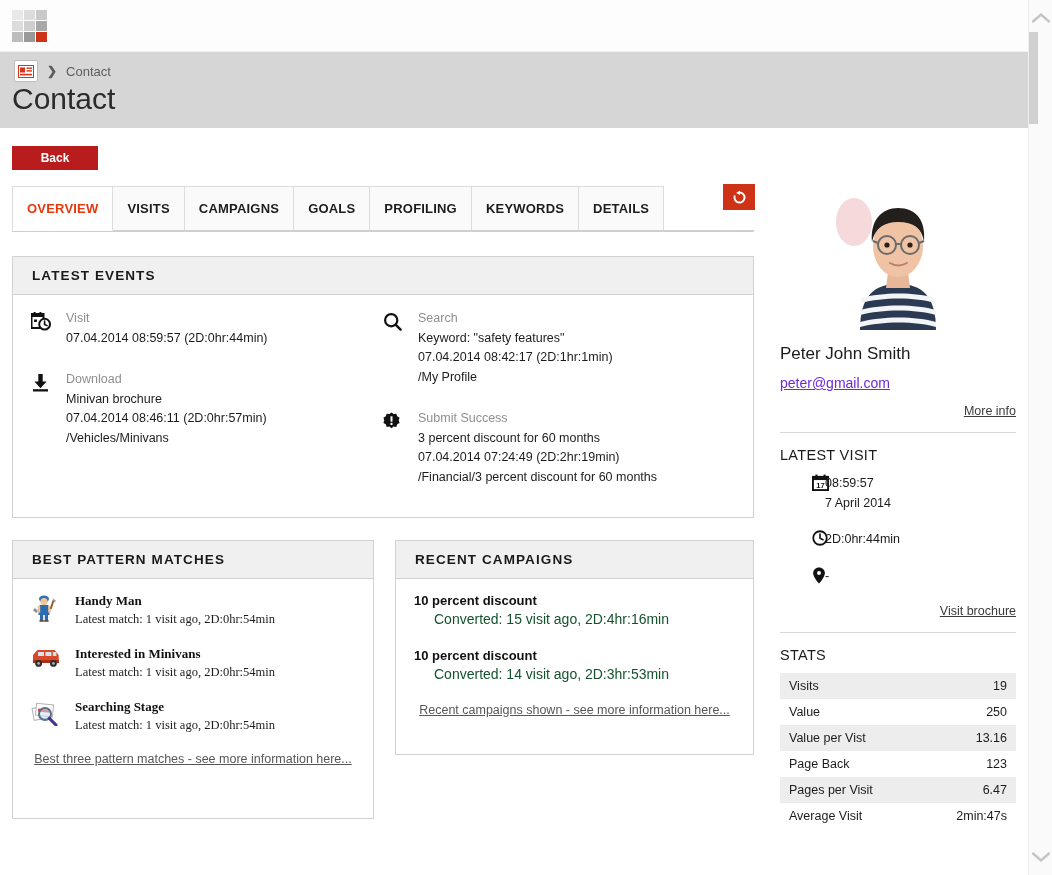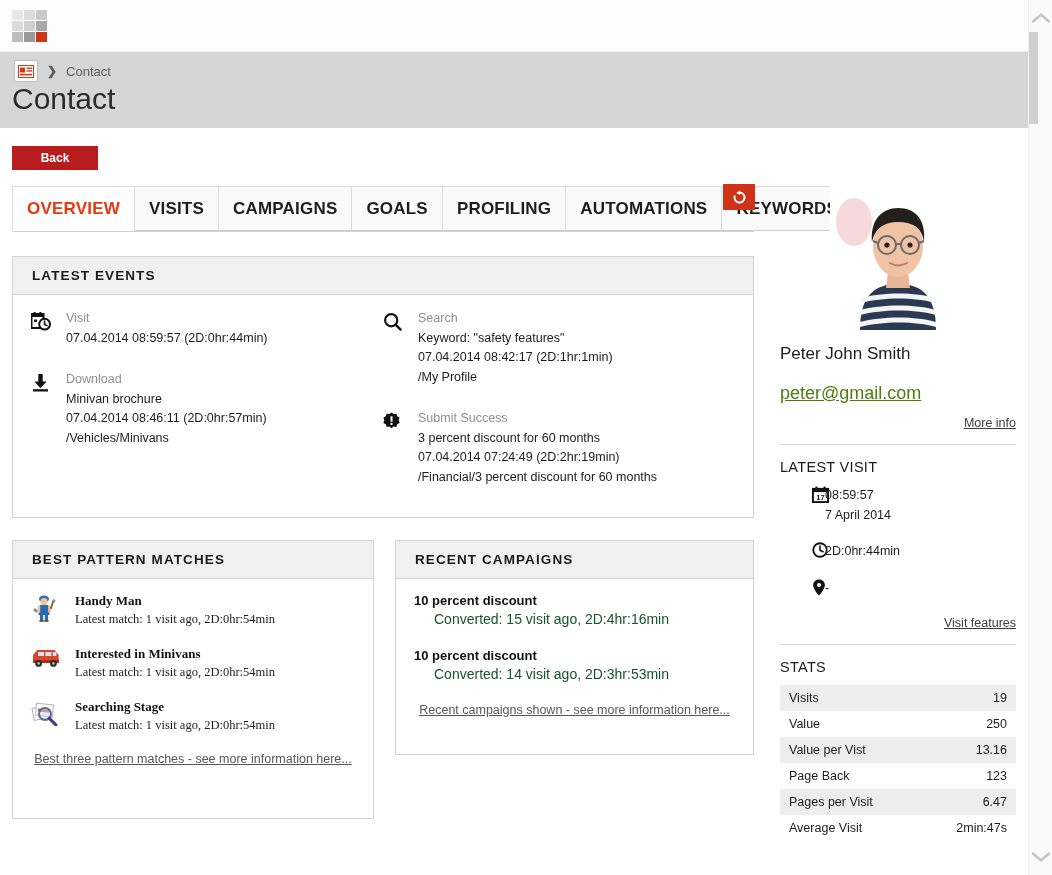--- a/index.html
+++ b/index.html
@@ -52,21 +52,21 @@
   }
 
   
   .tabs {
     position:absolute; left:12px; top:186px; height:46px;
     display:flex; align-items:stretch;
     border-bottom:1px solid #cfcfcf; width:742px;
   }
   .tab {
     display:flex; align-items:center; justify-content:center;
-    padding:2px 14px; font-size:17px; font-weight:bold; letter-spacing:.2px;
+    padding:2px 14px; font-size:13px; font-weight:bold; letter-spacing:.2px;
     color:#1d1d1d; background:#fafafa;
     border:1px solid #dcdcdc; border-bottom:1px solid #cfcfcf;
     border-left:none; cursor:pointer; white-space:nowrap;
   }
   .tab:first-child { border-left:1px solid #dcdcdc; }
   .tab.active {
     color:#e8380d; background:#ffffff;
     border-bottom:1px solid #ffffff;
     position:relative; z-index:2;
   }
@@ -111,22 +111,22 @@
   .more-link {
     display:block; text-align:center; font-size:12.5px; color:#575757;
     text-decoration:underline; cursor:pointer; margin-top:10px;
   }
 
   
   #sidebar { position:absolute; left:780px; top:180px; width:236px; }
   .avatar-wrap { height:150px; display:flex; align-items:flex-end; justify-content:center; }
   .contact-name { font-size:17px; color:#1c1c1c; margin-top:14px; }
   .contact-email {
-    font-size:18px; color:#4d7c0f; text-decoration:underline;
-    display:inline-block; margin-top:19px; cursor:pointer;
+    font-size:14px; color:#6d28d9; text-decoration:underline;
+    display:inline-block; margin-top:11px; cursor:pointer;
   }
   .right-link {
     display:block; text-align:right; font-size:12.5px; color:#3b3b3b;
     text-decoration:underline; cursor:pointer;
   }
   .hr { border-top:1px solid #d8d8d8; margin:14px 0 0 0; height:1px; }
   .side-head { font-size:14.5px; color:#1c1c1c; letter-spacing:.3px; margin:14px 0 10px 0; }
   .visit-row { display:flex; gap:13px; align-items:flex-start; margin-bottom:16px; }
   .visit-icon { width:20px; flex:0 0 20px; padding-top:1px;padding-left:32px; }
   .visit-text { font-size:12.5px; line-height:20px; color:#1c1c1c; }
@@ -188,21 +188,20 @@
   </div>
 
   <button class="back-btn">Back</button>
 
   <div class="tabs" id="tab-bar">
       <div class="tab active">OVERVIEW</div>
       <div class="tab">VISITS</div>
       <div class="tab">CAMPAIGNS</div>
       <div class="tab">GOALS</div>
       <div class="tab">PROFILING</div>
-      <div class="tab">AUTOMATIONS</div>
       <div class="tab">KEYWORDS</div>
       <div class="tab">DETAILS</div>
       <div class="tab-filler"></div>
     </div>
 
   <button class="refresh-btn">
     <svg width="15" height="15" viewBox="0 0 16 16" aria-hidden="true">
       <path d="M8 2.6a5.4 5.4 0 1 1-5.2 4" fill="none" stroke="#fff" stroke-width="2.1" stroke-linecap="round"></path>
       <path d="M8.4 0.6 L4.4 3.1 L8.6 5.4 Z" fill="#fff"></path>
     </svg>
@@ -414,21 +413,21 @@
     <div class="visit-row">
       <span class="visit-icon">
         <svg width="14" height="17" viewBox="0 0 14 18" aria-hidden="true">
           <path d="M7 0.6 C3.3 0.6 0.8 3.3 0.8 6.6 C0.8 10.8 7 17.6 7 17.6 C7 17.6 13.2 10.8 13.2 6.6 C13.2 3.3 10.7 0.6 7 0.6 Z" fill="#121212"></path>
           <circle cx="7" cy="6.4" r="2.1" fill="#ffffff"></circle>
         </svg>
       </span>
       <span class="visit-text">-</span>
     </div>
 
-    <a class="right-link">Visit features</a>
+    <a class="right-link">Visit brochure</a>
     <div class="hr"></div>
 
     <div class="side-head">STATS</div>
     <table class="stats-table">
       <tbody id="stats-body">
           <tr>
             <td>Visits</td>
             <td class="val">19</td>
           </tr>
           <tr>

